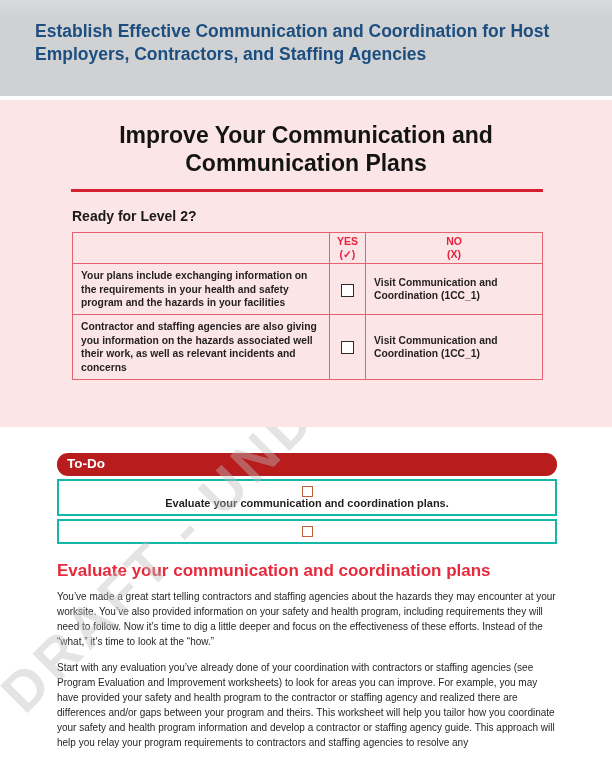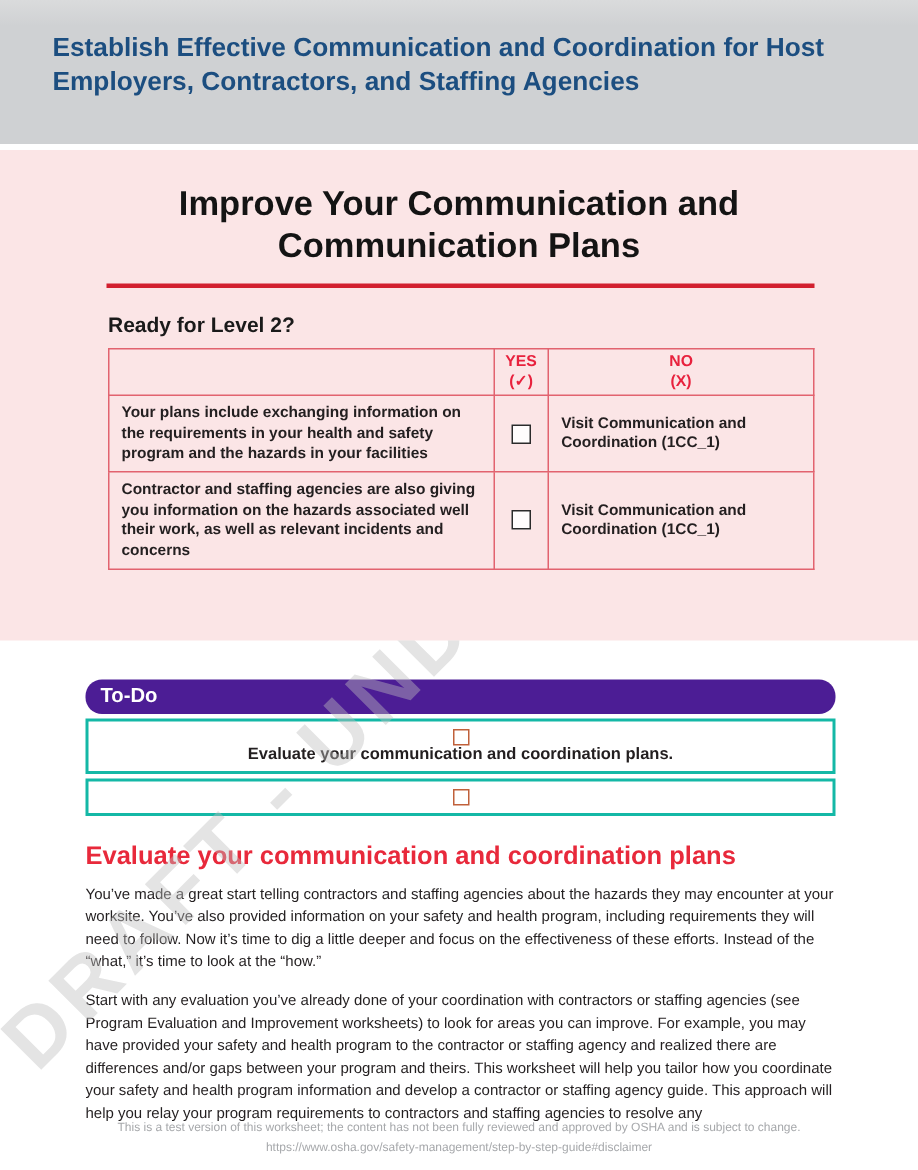--- a/index.html
+++ b/index.html
@@ -28,21 +28,21 @@
   td.no-cell { font-size:10.3px; line-height:1.3; font-weight:bold; color:#231f20; padding:5px 8px; }
   .cb { display:inline-block; width:13px; height:13px; border:1.5px solid #2b2b2b; background:#fffdfd; vertical-align:middle; }
 
   
   .lower { position:relative; height:363px; background:#ffffff; overflow:hidden; }
   .watermark { position:absolute; left:-12px; top:252px; transform:rotate(-45deg); transform-origin:0 0;
                font-size:56px; font-weight:bold; letter-spacing:5px; white-space:nowrap;
                color:#bfbfbf; opacity:0.42; z-index:3; pointer-events:none; }
 
   .todo { margin:26px 55px 0 57px; width:500px; position:relative; z-index:1; }
-  .todo-banner { background:#4c1d95; color:#ffffff; font-size:13.5px; font-weight:bold; padding:3px 10px 5px;border-radius:11px; }
+  .todo-banner { background:#b91c1c; color:#ffffff; font-size:13.5px; font-weight:bold; padding:3px 10px 5px;border-radius:11px; }
   .todo-row { margin-top:3px; border:2px solid #14b8a6; background:#ffffff; display:flex; align-items:center;
               padding:5px 8px; font-size:11px; font-weight:bold; color:#231f20;flex-direction:column; }
   .todo-cb { display:inline-block; flex:0 0 auto; width:11px; height:11px; border:1.5px solid #c0603a; background:#ffffff; }
 
   .eval-heading { margin:17px 0 0 57px; font-size:17px; font-weight:bold; color:#e8293b; position:relative; z-index:1; }
   .body-para { margin:8px 0 0 57px; width:502px; font-size:10px; line-height:15px; color:#231f20; position:relative; z-index:1; }
   .body-para + .body-para { margin-top:11px; }
 
   .footer { position:absolute; left:0; bottom:18px; width:100%; text-align:center;
             font-size:8px; line-height:1.7; color:#a6a8ab; z-index:2; }
@@ -104,19 +104,15 @@
       </div>
       <div class="todo-row">
         <span class="todo-cb"></span>
       </div>
     </div>
 
     <div class="eval-heading">Evaluate your communication and coordination plans</div>
     <p class="body-para">You’ve made a great start telling contractors and staffing agencies about the hazards they may encounter at your worksite. You’ve also provided information on your safety and health program, including requirements they will need to follow. Now it’s time to dig a little deeper and focus on the effectiveness of these efforts. Instead of the “what,” it’s time to look at the “how.”</p>
     <p class="body-para">Start with any evaluation you’ve already done of your coordination with contractors or staffing agencies (see Program Evaluation and Improvement worksheets) to look for areas you can improve. For example, you may have provided your safety and health program to the contractor or staffing agency and realized there are differences and/or gaps between your program and theirs. This worksheet will help you tailor how you coordinate your safety and health program information and develop a contractor or staffing agency guide. This approach will help you relay your program requirements to contractors and staffing agencies to resolve any</p>
 
-    <div class="footer">
-      <div>This is a test version of this worksheet; the content has not been fully reviewed and approved by OSHA and is subject to change.</div>
-      <div>https://www.osha.gov/safety-management/step-by-step-guide#disclaimer</div>
-    </div>
   </div>
 
 </div>
 
 </body></html>

